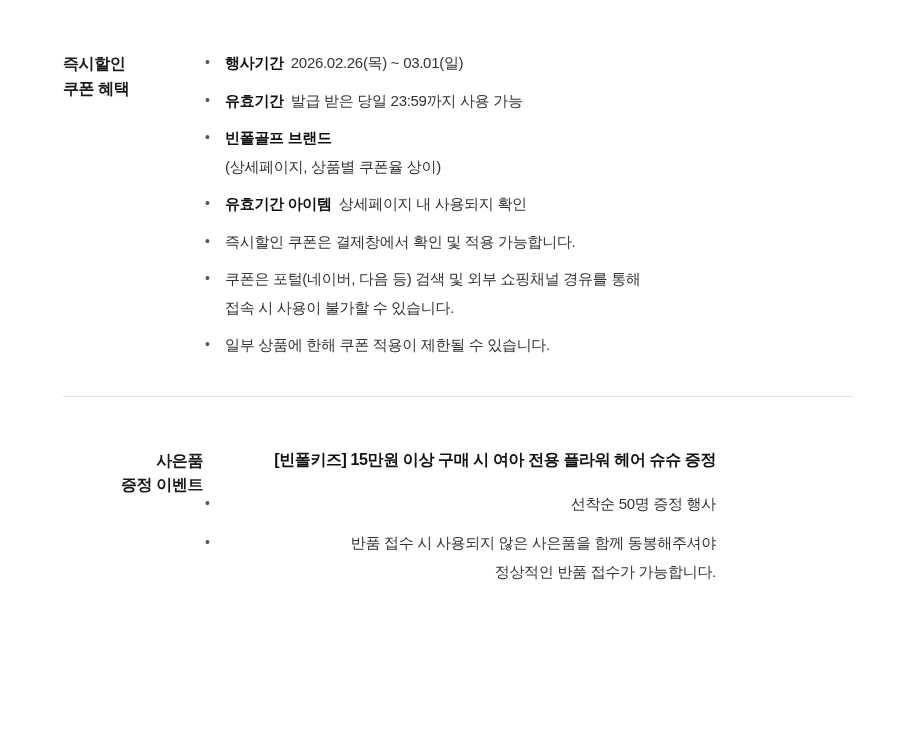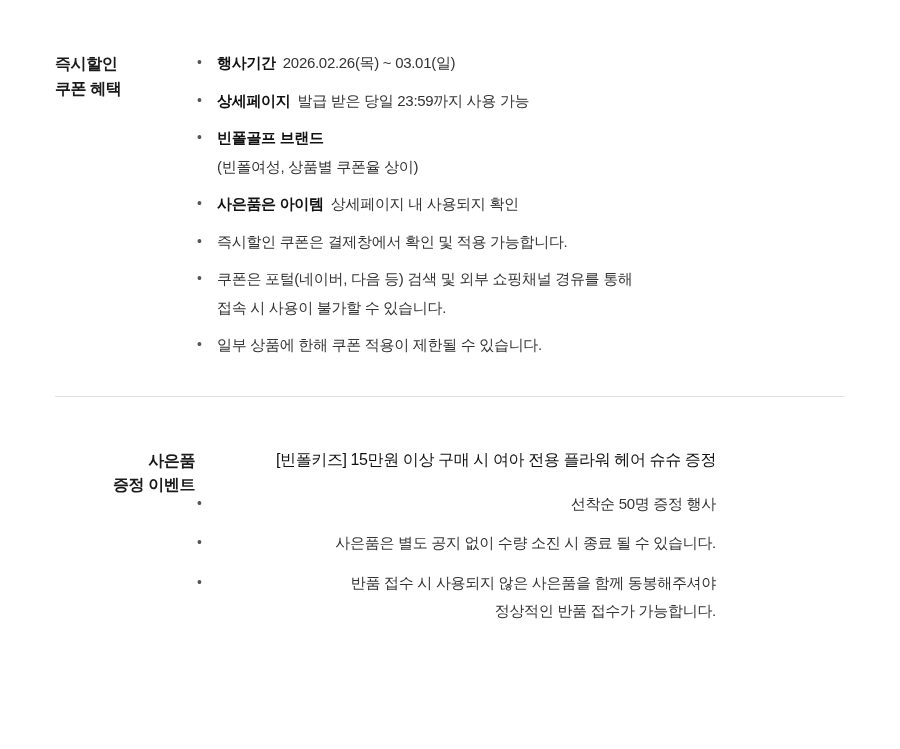--- a/index.html
+++ b/index.html
@@ -12,20 +12,21 @@
     background: #ffffff;
     font-family: "Liberation Sans", "DejaVu Sans", sans-serif;
     color: #222222;
     -webkit-font-smoothing: antialiased;
   }
   .page {
     position: relative;
     width: 756px;
     height: 749px;
     box-sizing: border-box;
+    padding-left: 8px;
   }
   .section {
     display: flex;
     align-items: flex-start;
   }
   .section-title {
     width: 195px;
     flex: 0 0 195px;
     padding-left: 55px;
     box-sizing: border-box;
@@ -87,21 +88,21 @@
     background: #e2e2e2;
     margin: 24px auto 0 55px;
   }
   
   #gift-section {
     padding-top: 52px;
     text-align: right;
   }
   .gift-heading {
     font-size: 16px;
-    font-weight: normal;
+    font-weight: bold;
     color: #111111;
     letter-spacing: -0.4px;
     margin-bottom: 22px;
     line-height: 1.4;
   }
   #gift-section ul.bullets > li {
     margin-bottom: 17px;
   }
 </style>
 </head>
@@ -115,30 +116,30 @@
       <span class="ttl-line">쿠폰 혜택</span>
     </div>
     <div class="section-body">
       <ul class="bullets">
 
         <li>
           <span class="lbl">행사기간</span><span>2026.02.26(목) ~ 03.01(일)</span>
         </li>
 
         <li>
-          <span class="lbl">상세페이지</span><span>발급 받은 당일 23:59까지 사용 가능</span>
+          <span class="lbl">유효기간</span><span>발급 받은 당일 23:59까지 사용 가능</span>
         </li>
 
         <li>
           <span class="lbl">빈폴골프 브랜드</span>
-          <span class="sub-line">(빈폴여성, 상품별 쿠폰율 상이)</span>
+          <span class="sub-line">(상세페이지, 상품별 쿠폰율 상이)</span>
         </li>
 
         <li>
-          <span class="lbl">사은품은 아이템</span><span>상세페이지 내 사용되지 확인</span>
+          <span class="lbl">유효기간 아이템</span><span>상세페이지 내 사용되지 확인</span>
         </li>
 
         <li>
           <span>즉시할인 쿠폰은 결제창에서 확인 및 적용 가능합니다.</span>
         </li>
 
         <li>
           <span>쿠폰은 포털(네이버, 다음 등) 검색 및 외부 쇼핑채널 경유를 통해</span>
           <span class="sub-line">접속 시 사용이 불가할 수 있습니다.</span>
         </li>
@@ -159,23 +160,20 @@
       <span class="ttl-line">증정 이벤트</span>
     </div>
     <div class="section-body">
       <div class="gift-heading">[빈폴키즈] 15만원 이상 구매 시 여아 전용 플라워 헤어 슈슈 증정</div>
       <ul class="bullets">
 
         <li>
           <span class="sub-line">선착순 50명 증정 행사</span>
         </li>
 
-        <li>
-          <span>사은품은 별도 공지 없이 수량 소진 시 종료 될 수 있습니다.</span>
-        </li>
 
         <li>
           <span>반품 접수 시 사용되지 않은 사은품을 함께 동봉해주셔야</span>
           <span class="sub-line">정상적인 반품 접수가 가능합니다.</span>
         </li>
 
       </ul>
     </div>
   </div>
 

